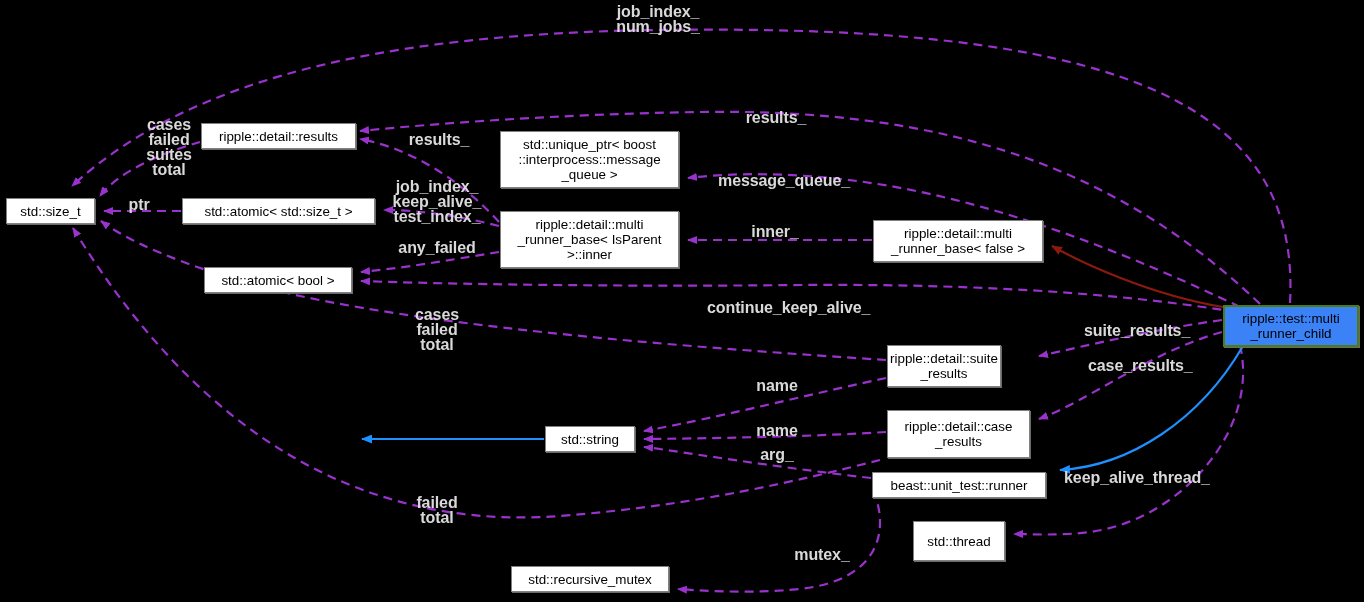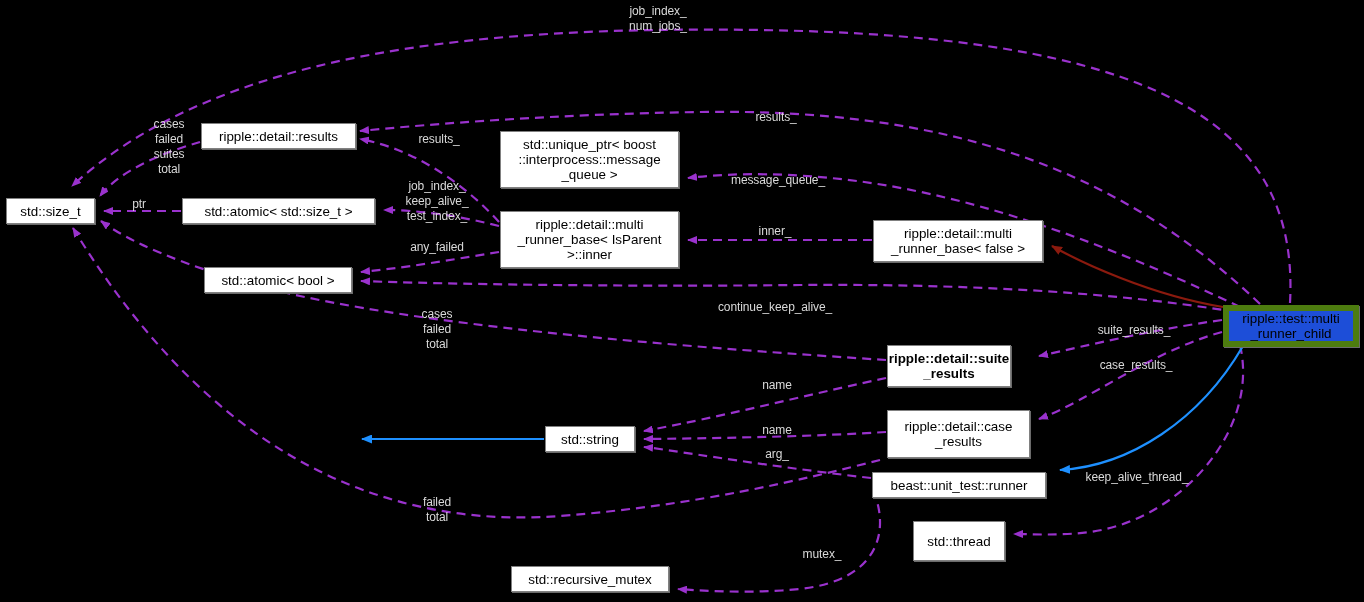--- a/index.html
+++ b/index.html
@@ -31,29 +31,29 @@
     font-size: 13.4px;
     line-height: 15px;
     text-align: center;
     display: flex;
     align-items: center;
     justify-content: center;
     white-space: pre;
     box-shadow: 1px 1px 0 0 #6b6b6b;
   }
   .node.root {
-    background: #1d4ed8;
-    border: 6px solid #4d7c0f;
+    background: #3b82f6;
+    border: 2px solid #4d7c0f;
   }
   .elabel {
     position: absolute;
     color: #d9d9d9;
-    font-size: 12px;
+    font-size: 16px;
     line-height: 15px;
-    font-weight: normal;
+    font-weight: bold;
     text-align: center;
     white-space: pre;
     letter-spacing: -0.1px;
   }
 </style>
 </head>
 <body>
 
 <div id="canvas">
 
@@ -144,21 +144,21 @@
     <span>ripple::detail::multi
 _runner_base&lt; IsParent
 &gt;::inner</span>
   </div>
 
   <div class="node" style="left:873px; top:220px; width:170px; height:42px;">
     <span>ripple::detail::multi
 _runner_base&lt; false &gt;</span>
   </div>
 
-  <div class="node" style="left:887px; top:345px; width:124px; height:42px;font-weight:bold;">
+  <div class="node" style="left:887px; top:345px; width:114px; height:42px;">
     <span>ripple::detail::suite
 _results</span>
   </div>
 
   <div class="node" style="left:887px; top:410px; width:143px; height:48px;">
     <span>ripple::detail::case
 _results</span>
   </div>
 
 

